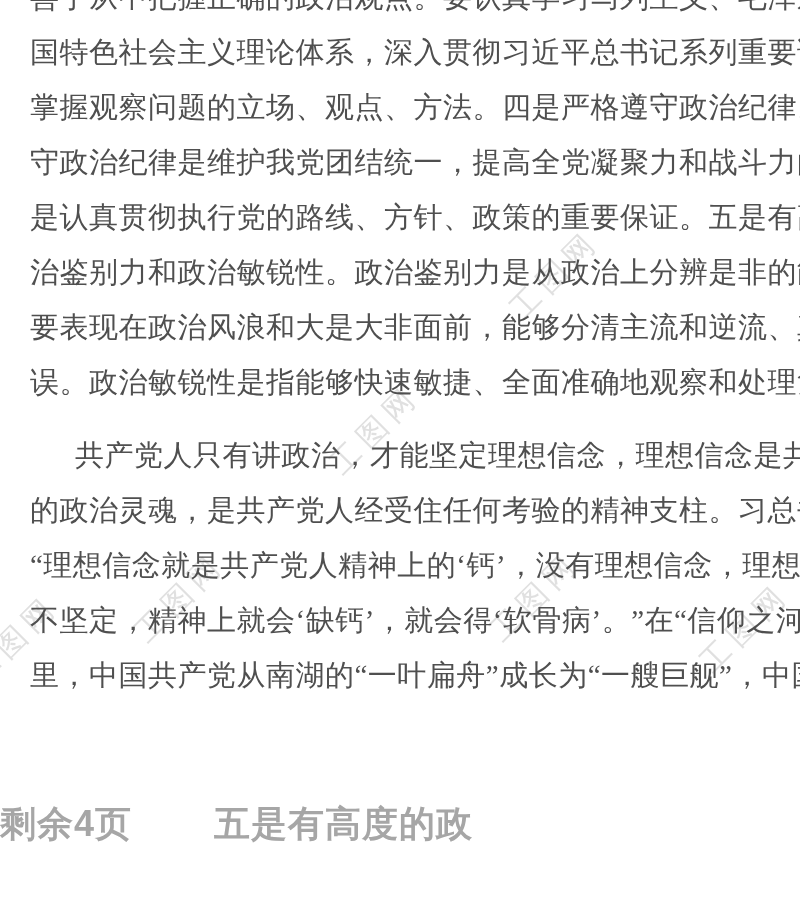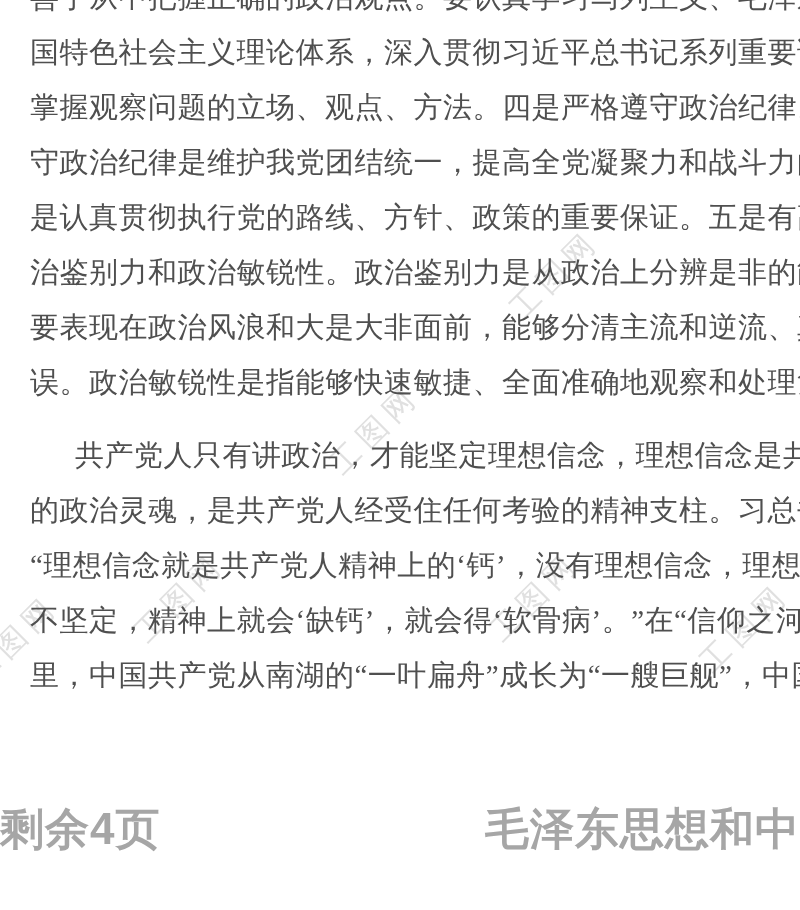--- a/index.html
+++ b/index.html
@@ -41,25 +41,25 @@
     transform: translate(-50%, -50%) rotate(-45deg);
     pointer-events: none;
     font-family: "Liberation Sans", sans-serif;
   }
   .banner {
     position: absolute;
     top: 800px;
     left: 0;
     width: 800px;
     display: flex;
-    justify-content: space-between;
-    gap: 43px;
+    justify-content: flex-start;
+    gap: 82px;
     font-family: "Liberation Sans", sans-serif;
     font-weight: bold;
-    font-size: 44px;
+    font-size: 36px;
     color: #a6a6a6;
     letter-spacing: 1px;
   }
 </style>
 </head>
 <body>
 
 <div class="page">
 
   <span class="wm" style="left:555px; top:275px;">工图网</span>
@@ -84,16 +84,16 @@
       <div class="line first">共产党人只有讲政治，才能坚定理想信念，理想信念是共产党人</div>
       <div class="line">的政治灵魂，是共产党人经受住任何考验的精神支柱。习总书记指出：</div>
       <div class="line">“理想信念就是共产党人精神上的‘钙’，没有理想信念，理想信念</div>
       <div class="line">不坚定，精神上就会‘缺钙’，就会得‘软骨病’。”在“信仰之河”</div>
       <div class="line">里，中国共产党从南湖的“一叶扁舟”成长为“一艘巨舰”，中国人</div>
     </div>
   </div>
 
   <div class="banner">
     <span>剩余4页</span>
-    <span>毛泽东思想和中</span>
+    <span>五是有高度的政</span>
   </div>
 
 </div>
 
 </body></html>

